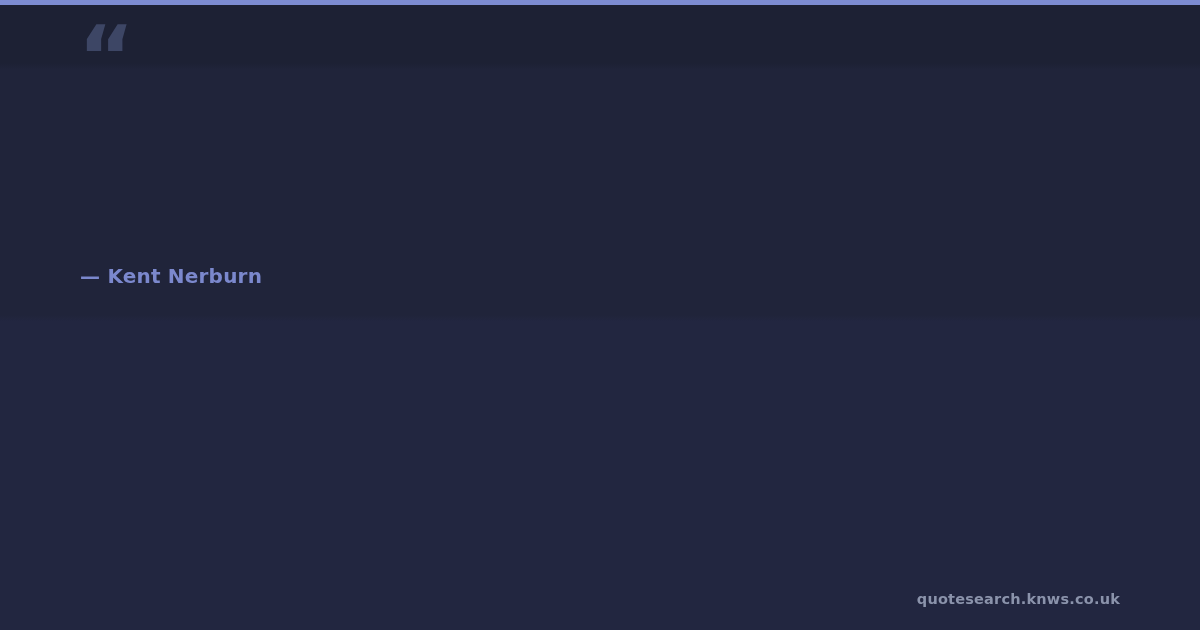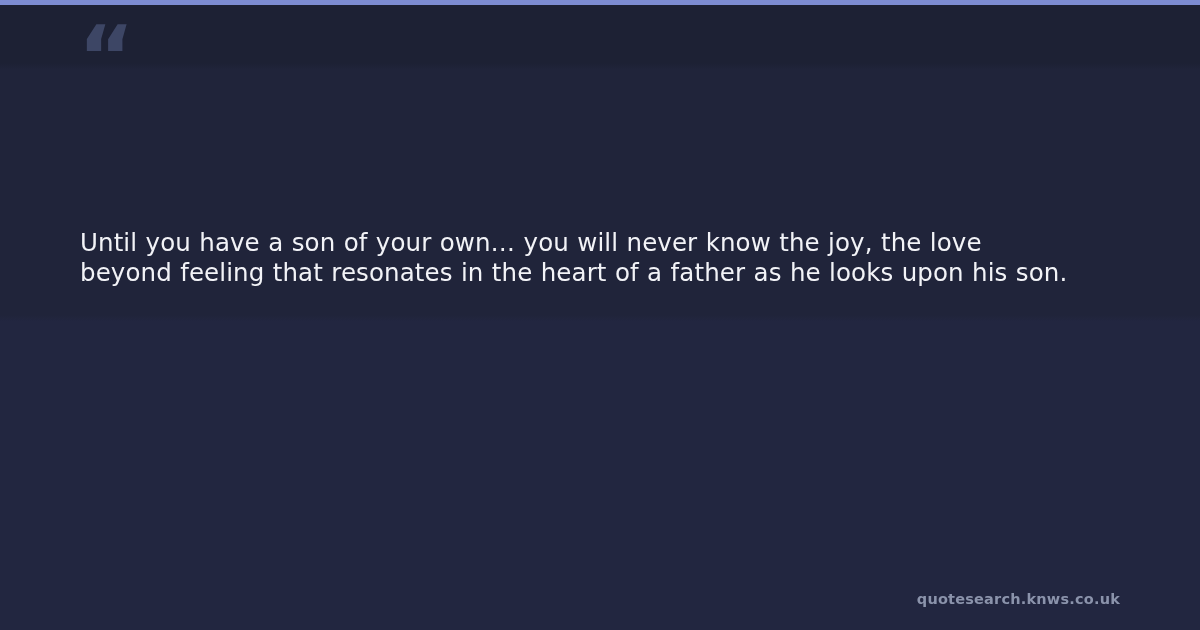--- a/index.html
+++ b/index.html
@@ -106,19 +106,21 @@
 </head>
 <body>
 
 <div class="quote-card">
 
   <div class="top-accent-bar"></div>
 
   <div class="quote-mark">“</div>
 
   <div class="content-block">
-    <p class="quote-text">Until you have a son of your own… you will never know the joy, the love beyond feeling that resonates in the heart of a father as he looks upon his son.</p>
 
+    <p class="quote-attribution">
+      <span class="attribution-dash">— </span><span class="attribution-name">Kent Nerburn</span>
+    </p>
   </div>
 
   <div class="site-watermark">quotesearch.knws.co.uk</div>
 
 </div>
 
 </body></html>

